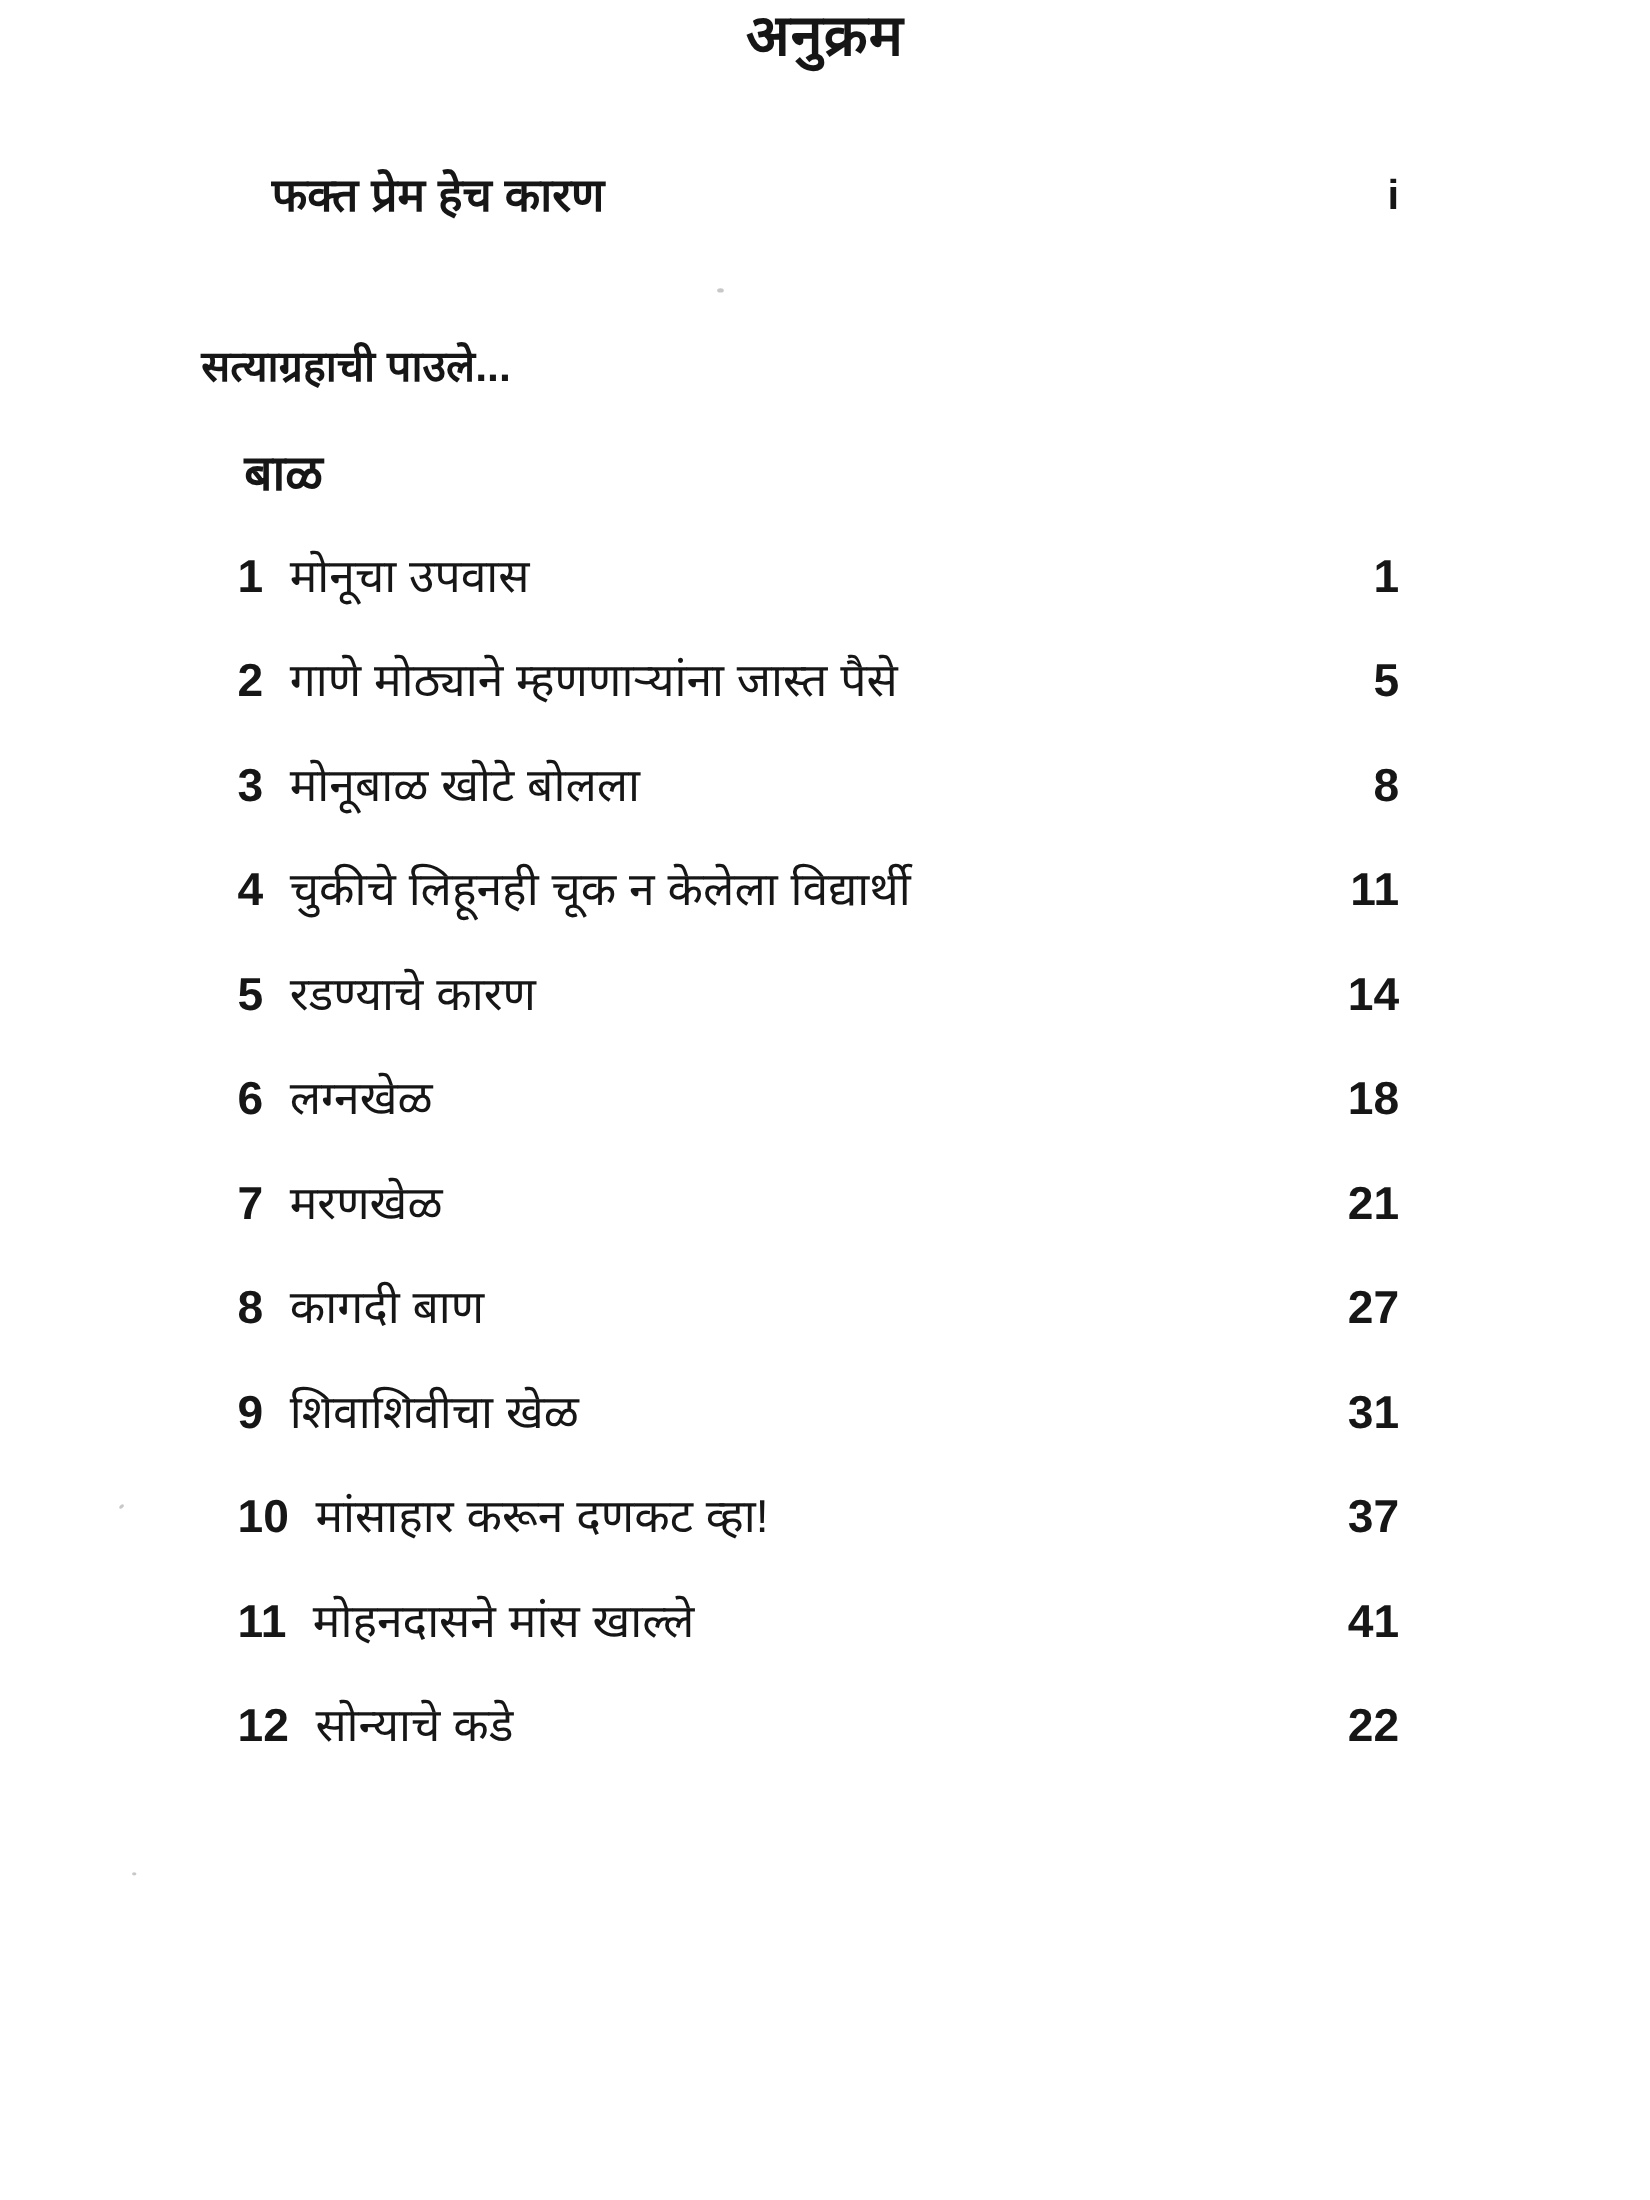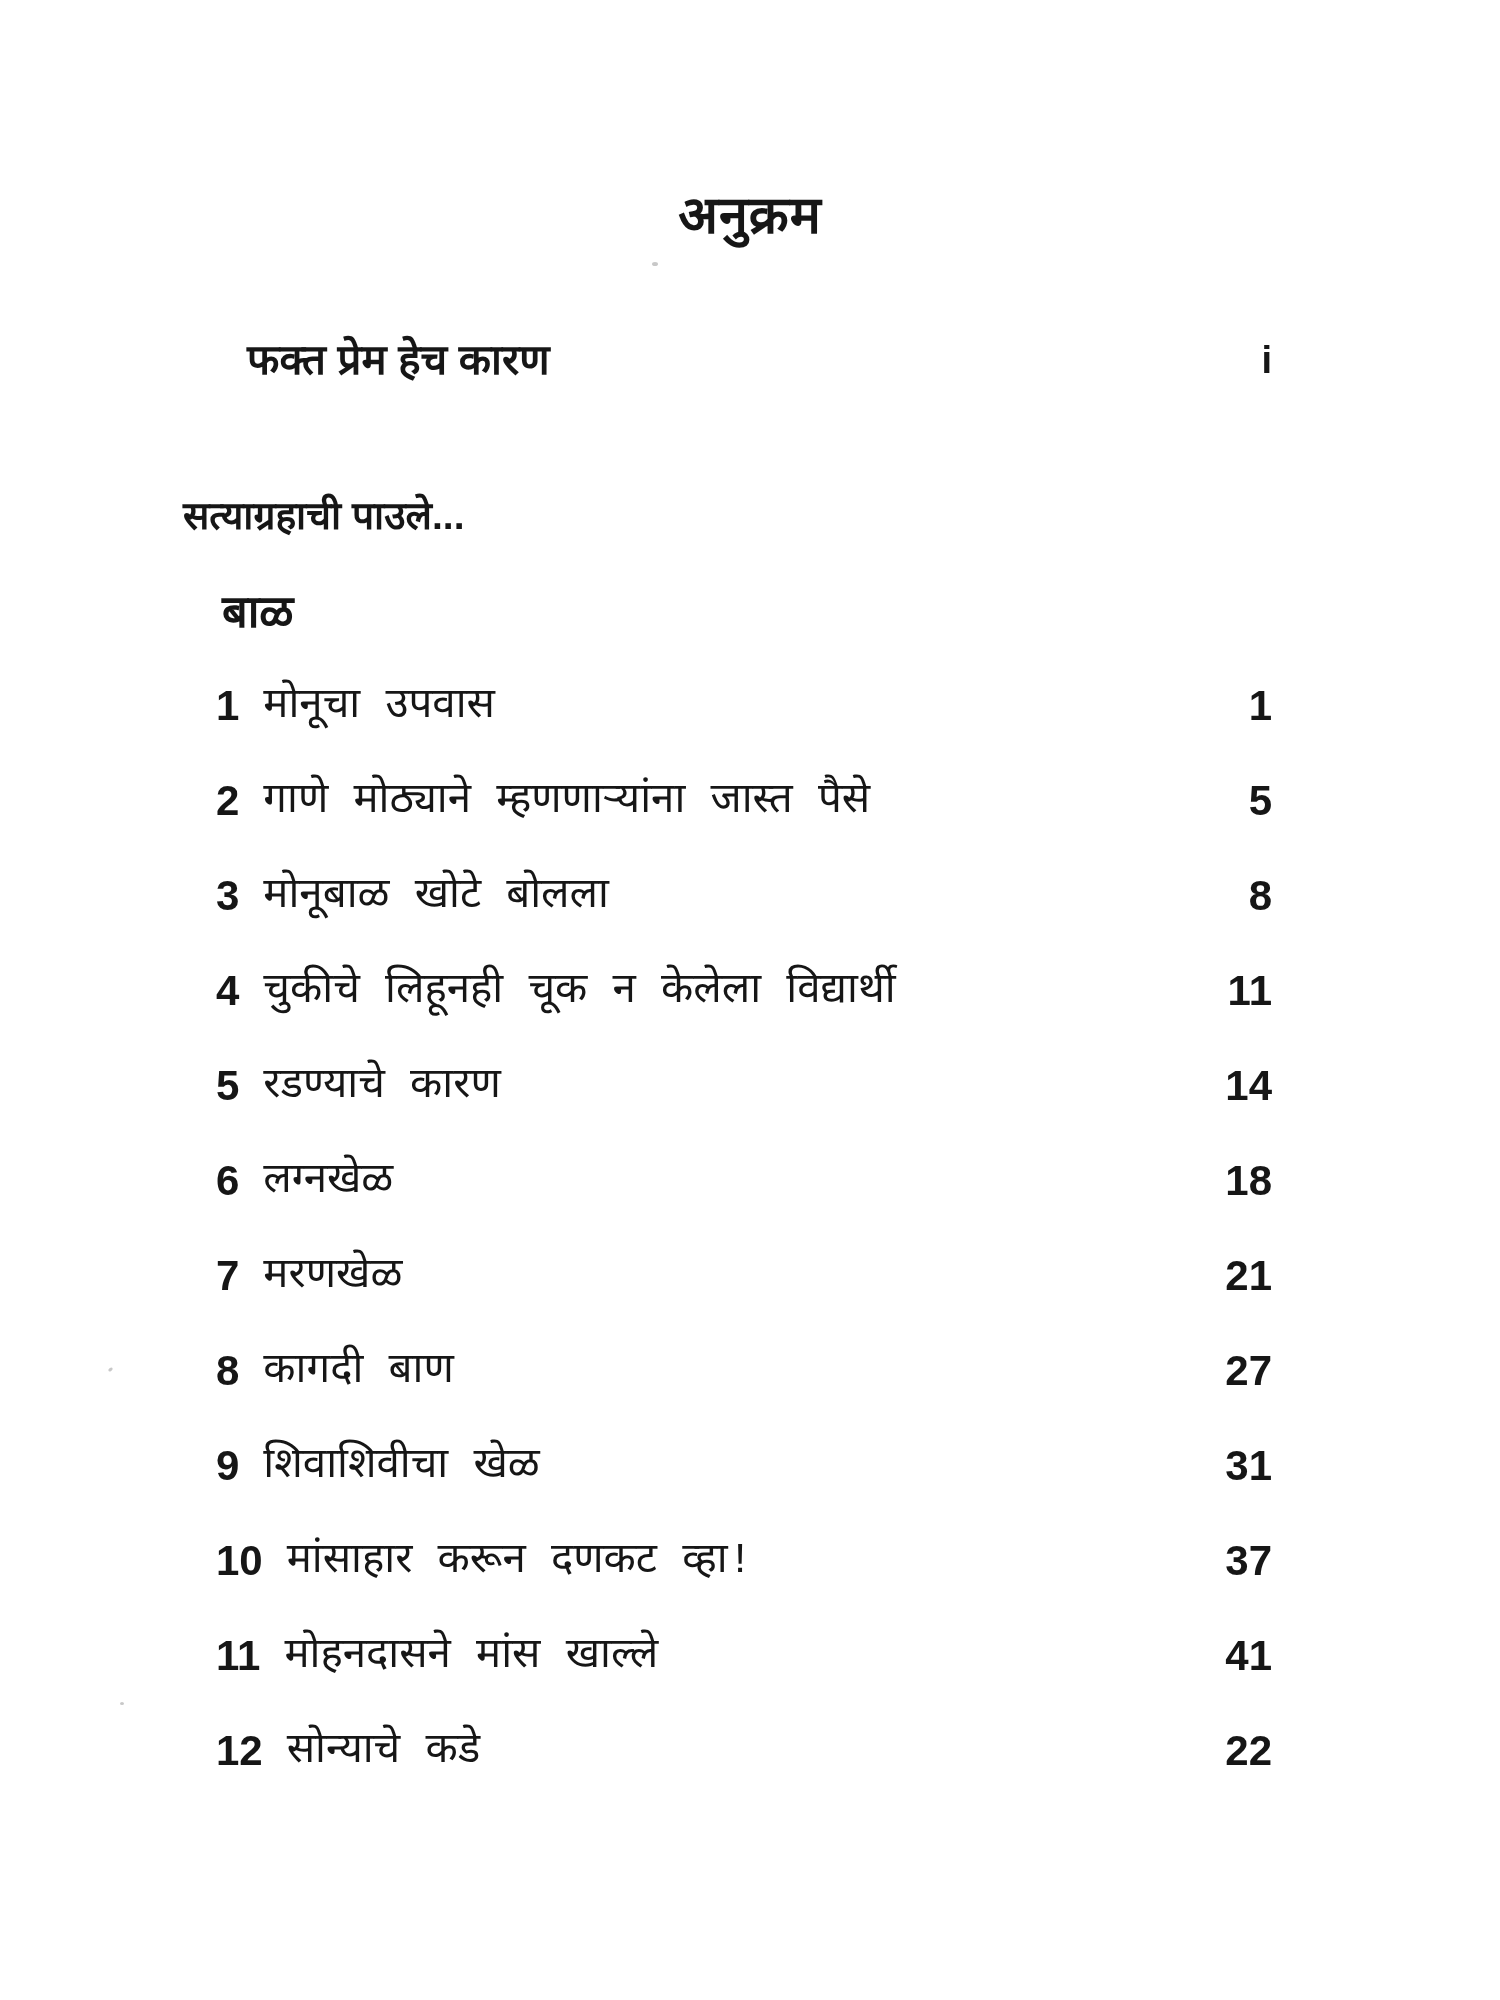--- a/index.html
+++ b/index.html
@@ -12,21 +12,20 @@
     width: 1500px;
     height: 2000px;
     margin: 0 auto;
     background: #ffffff;
     color: #161616;
     font-family: "Liberation Sans", "DejaVu Sans", sans-serif;
     overflow: hidden;
     box-sizing: border-box;
   }
   .title {
-    padding-top: 182px;
     text-align: center;
     font-size: 52px;
     font-weight: bold;
     letter-spacing: 1px;
     line-height: 66px;
   }
   .front-row {
     display: flex;
     align-items: flex-start;
     margin: 84px 228px 0 247px;
@@ -62,21 +61,21 @@
     margin: 0 228px 0 216px;
     font-size: 42px;
     line-height: 56px;
   }
   .entry-num {
     flex: 0 0 auto;
     margin-right: 24px;
     font-weight: bold;
     font-size: 42px;
   }
-  .entry-label { flex: 0 0 auto; font-family: Liberation Mono, monospace; }
+  .entry-label { flex: 0 0 auto; }
   .entry-spacer { flex: 1 1 auto; }
   .entry-page {
     flex: 0 0 auto;
     font-weight: bold;
     font-size: 42px;
   }
   
   .speck {
     position: absolute;
     background: #9a9a9a;

